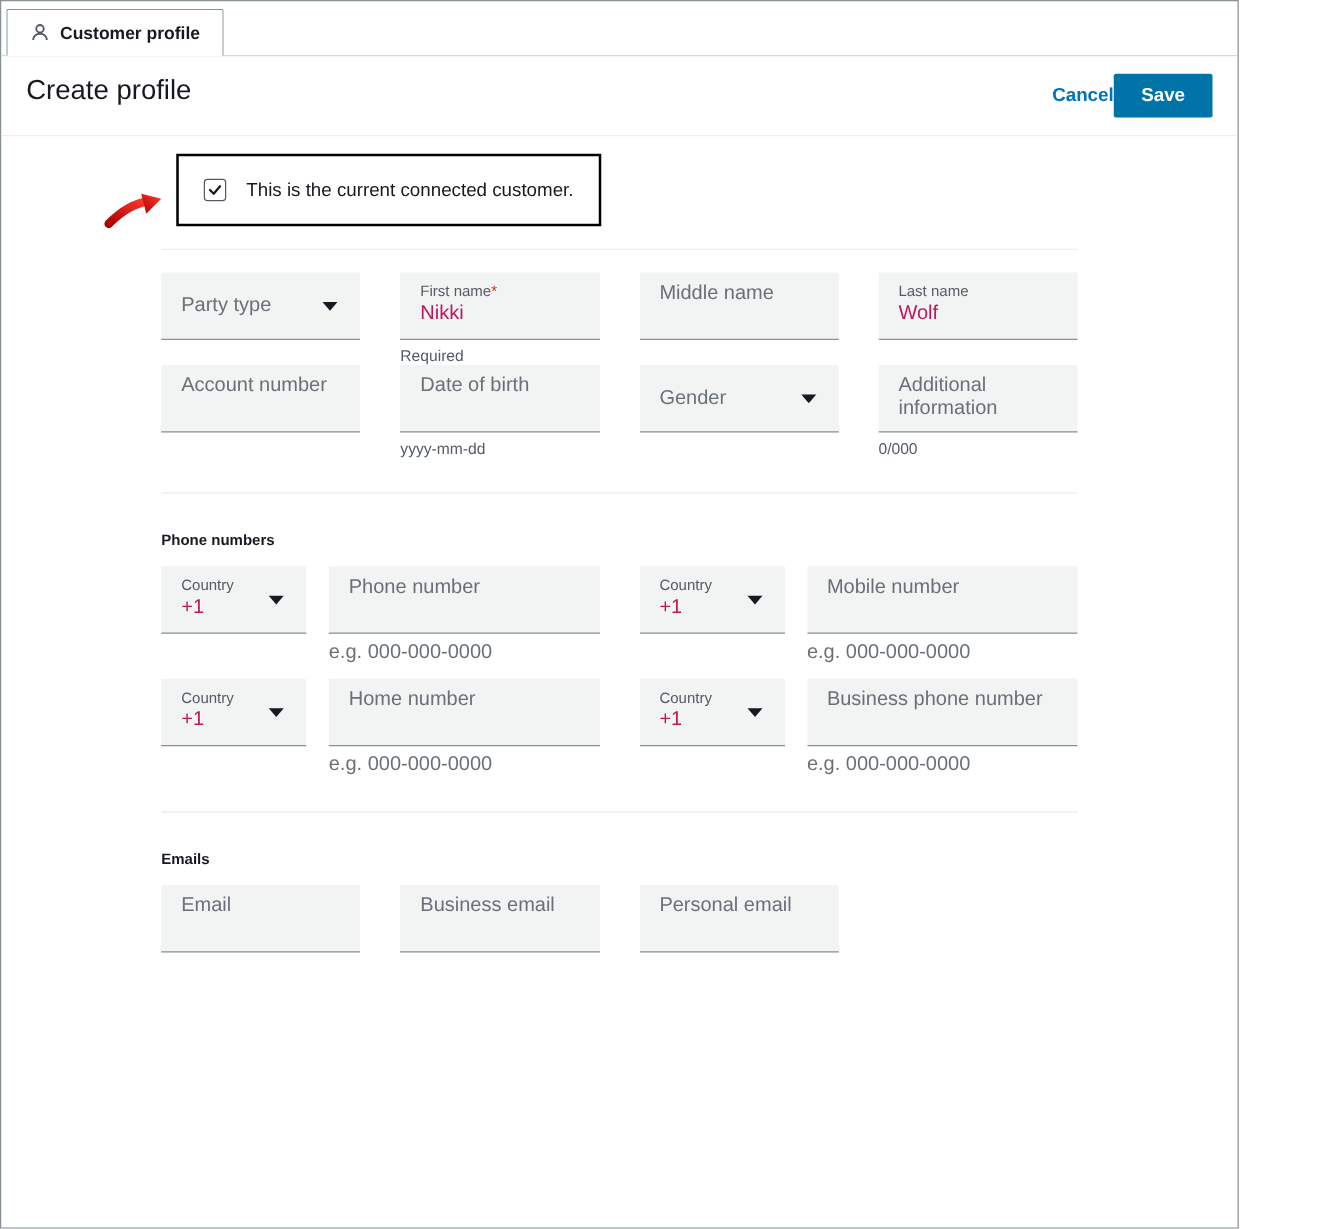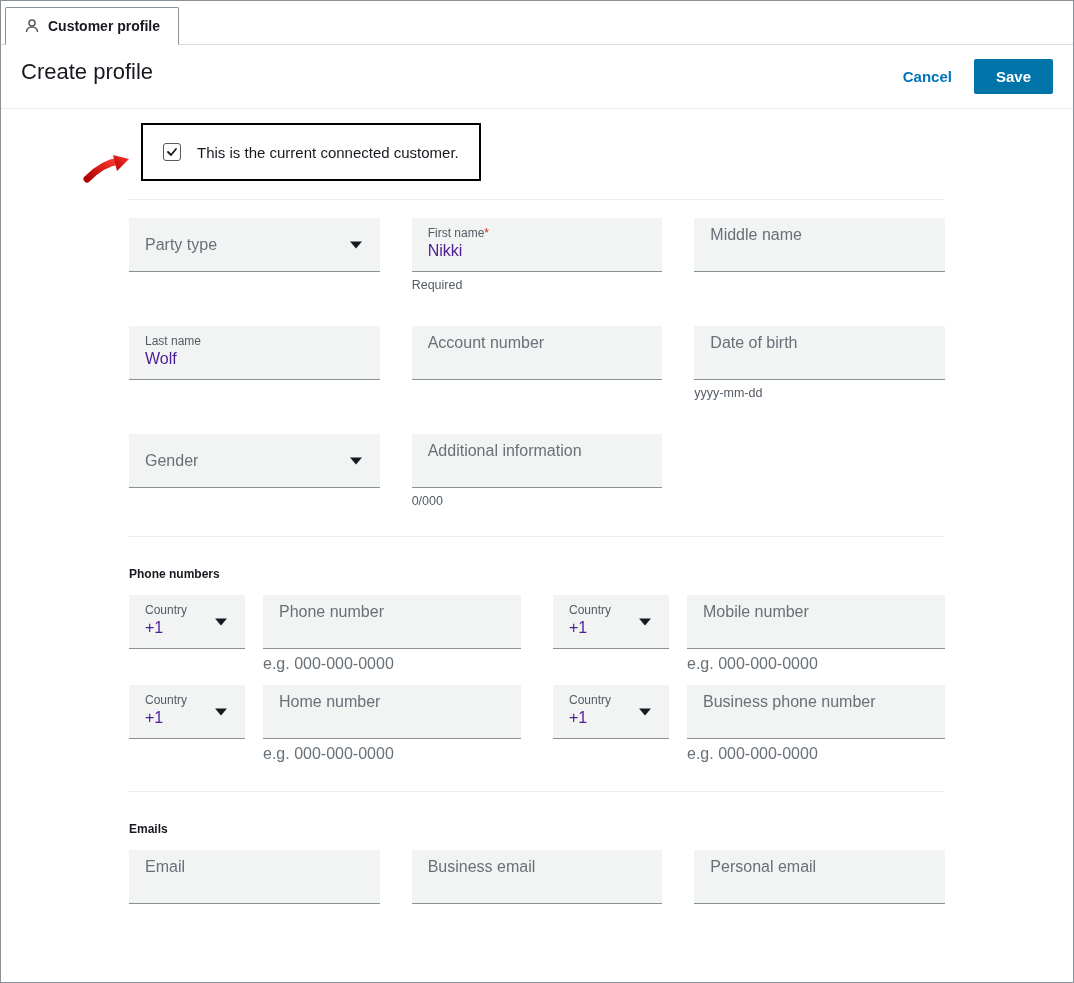--- a/index.html
+++ b/index.html
@@ -8,21 +8,21 @@
       padding: 0;
     }
     body {
       font-family: "Amazon Ember", "Helvetica Neue", Arial, sans-serif;
       font-size: 14px;
       color: #16191f;
       background: #fff;
     }
     .outer-frame {
       border: 1px solid #879196;
-      width: 1074px;
+      width: 991px;
       height: 983px;
       background: #fff;
       overflow: hidden;
       position: relative;
     }
     
     .tab-bar {
       display: flex;
       align-items: flex-end;
       height: 44px;
@@ -59,21 +59,20 @@
       border-bottom: 1px solid #eaeded;
     }
     .page-title {
       font-size: 22px;
       font-weight: 400;
       color: #16191f;
     }
     .header-actions {
       display: flex;
       align-items: center;
-      gap: 22px;
       margin-left: 12px;
     }
     .link-btn {
       color: #0073bb;
       font-weight: 700;
       font-size: 15px;
       cursor: pointer;
     }
     .primary-btn {
       background: #0073a8;
@@ -124,22 +123,22 @@
       font-size: 15px;
       color: #16191f;
     }
     .section-divider {
       height: 1px;
       background: #eaeded;
       margin: 0 0 18px 0;
     }
     .grid-2 {
       display: grid;
-      grid-template-columns: 1fr 1fr 1fr;
-      gap: 34px 32px;
+      grid-template-columns: 1fr 1fr 1fr 1fr;
+      gap: 0 32px;
     }
     .field {
       position: relative;
     }
     .field-box {
       background: #f2f3f3;
       border-bottom: 1px solid #879196;
       padding: 8px 16px 8px 16px;
       min-height: 54px;
       display: flex;
@@ -153,21 +152,21 @@
     .floating-label {
       font-size: 12px;
       color: #545b64;
       margin-bottom: 2px;
     }
     .floating-label .req {
       color: #d13212;
     }
     .field-value {
       font-size: 16px;
-      color: #4c1d95;
+      color: #be185d;
       background: transparent;
       border: none;
       outline: none;
       width: 100%;
     }
     .placeholder-text {
       font-size: 16px;
       color: #687078;
     }
     .dropdown-caret {

